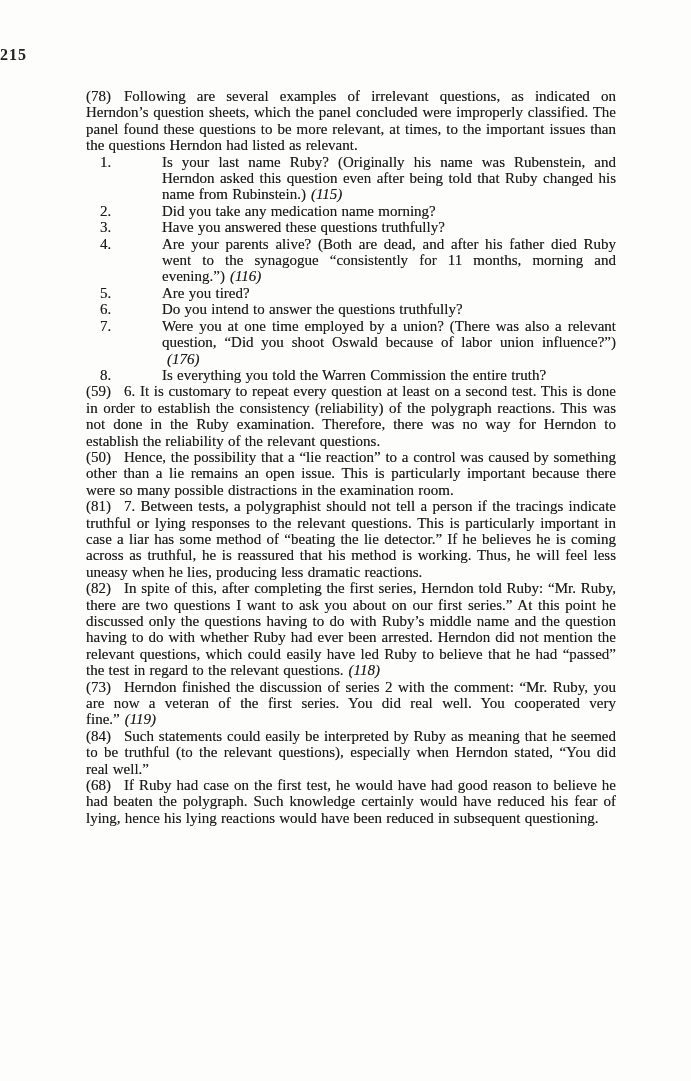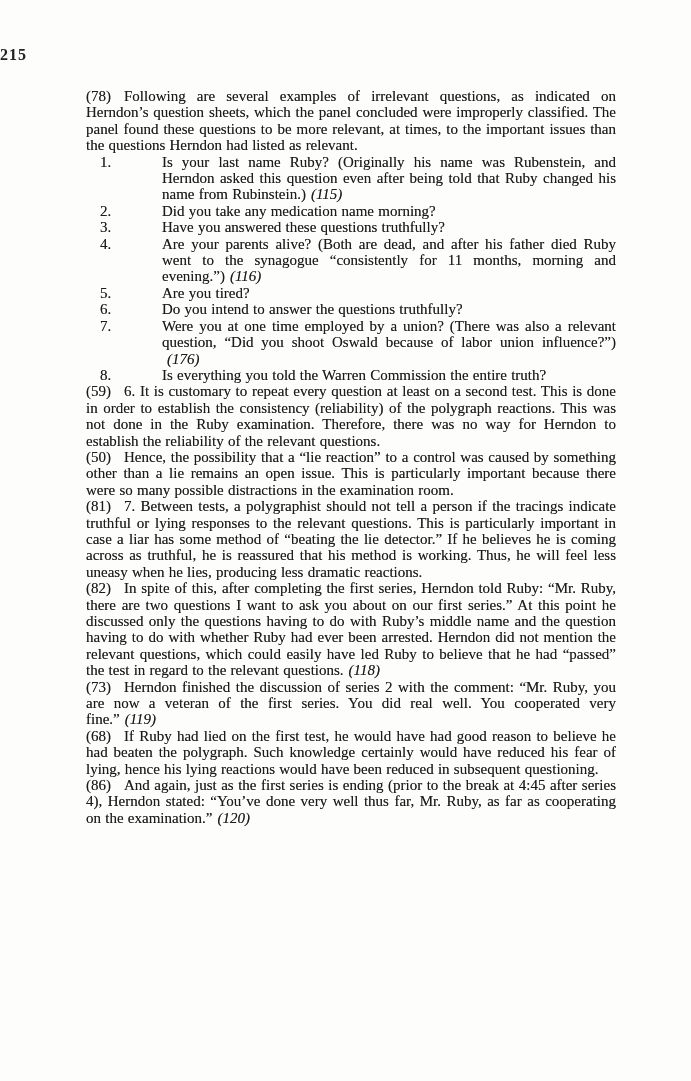--- a/index.html
+++ b/index.html
@@ -126,19 +126,19 @@
     <p class="para"><span class="pnum">(59)</span><span>6. It is customary to repeat every question at least on a second test. This is done in order to establish the consistency (reliability) of the polygraph reactions. This was not done in the Ruby examination. Therefore, there was no way for Herndon to establish the reliability of the relevant questions.</span></p>
 
     <p class="para"><span class="pnum">(50)</span><span>Hence, the possibility that a “lie reaction” to a control was caused by something other than a lie remains an open issue. This is particularly important because there were so many possible distractions in the examination room.</span></p>
 
     <p class="para"><span class="pnum">(81)</span><span>7. Between tests, a polygraphist should not tell a person if the tracings indicate truthful or lying responses to the relevant questions. This is particularly important in case a liar has some method of “beating the lie detector.” If he believes he is coming across as truthful, he is reassured that his method is working. Thus, he will feel less uneasy when he lies, producing less dramatic reactions.</span></p>
 
     <p class="para"><span class="pnum">(82)</span><span>In spite of this, after completing the first series, Herndon told Ruby: “Mr. Ruby, there are two questions I want to ask you about on our first series.” At this point he discussed only the questions having to do with Ruby’s middle name and the question having to do with whether Ruby had ever been arrested. Herndon did not mention the relevant questions, which could easily have led Ruby to believe that he had “passed” the test in regard to the relevant questions.</span><i class="ref">(118)</i></p>
 
     <p class="para"><span class="pnum">(73)</span><span>Herndon finished the discussion of series 2 with the comment: “Mr. Ruby, you are now a veteran of the first series. You did real well. You cooperated very fine.”</span><i class="ref">(119)</i></p>
 
+    <p class="para"><span class="pnum">(84)</span><span>Such statements could easily be interpreted by Ruby as meaning that he seemed to be truthful (to the relevant questions), especially when Herndon stated, “You did real well.”</span></p>
 
-    <p class="para"><span class="pnum">(68)</span><span>If Ruby had lied on the first test, he would have had good reason to believe he had beaten the polygraph. Such knowledge certainly would have reduced his fear of lying, hence his lying reactions would have been reduced in subsequent questioning.</span></p>
+    <p class="para"><span class="pnum">(68)</span><span>If Ruby had case on the first test, he would have had good reason to believe he had beaten the polygraph. Such knowledge certainly would have reduced his fear of lying, hence his lying reactions would have been reduced in subsequent questioning.</span></p>
 
-    <p class="para"><span class="pnum">(86)</span><span>And again, just as the first series is ending (prior to the break at 4:45 after series 4), Herndon stated: “You’ve done very well thus far, Mr. Ruby, as far as cooperating on the examination.”</span><i class="ref">(120)</i></p>
 
   </div>
 </div>
 
 </body></html>

